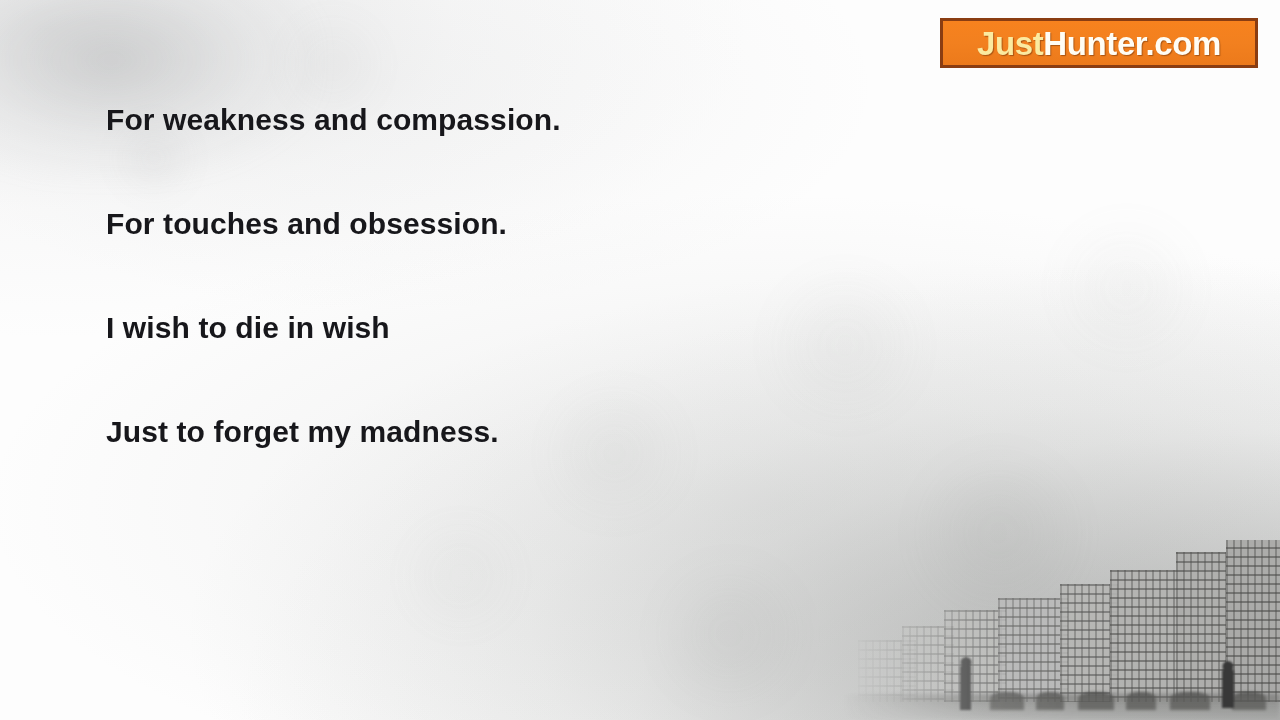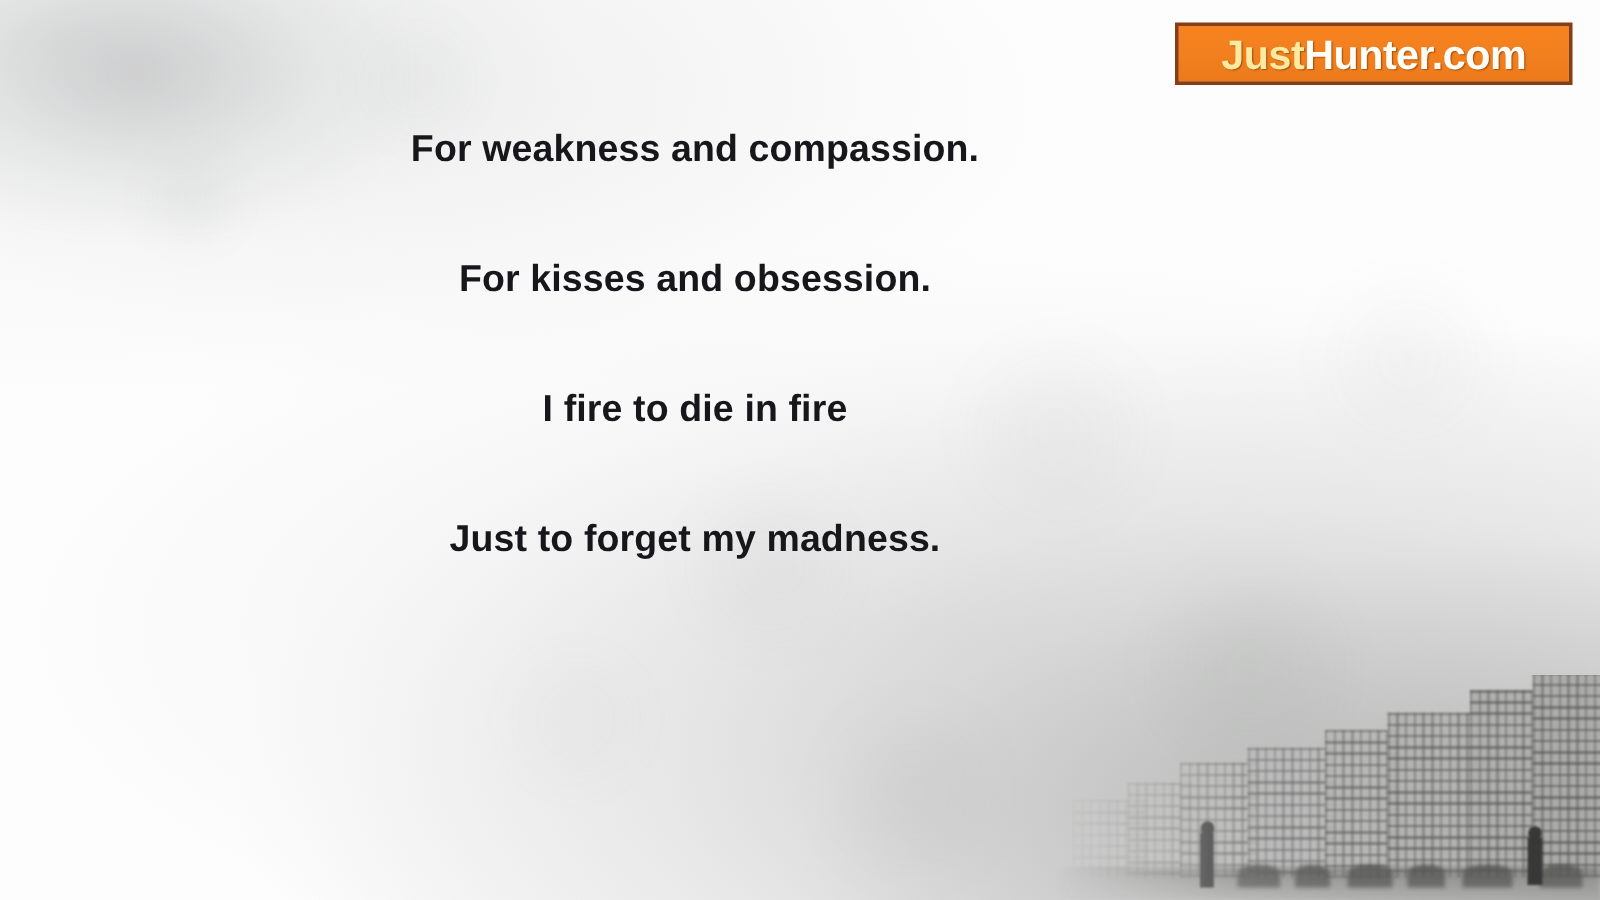--- a/index.html
+++ b/index.html
@@ -126,21 +126,20 @@
     border-radius: 50%;
     background: #2e2e2e;
   }
 
   
   .poem {
     position: absolute;
     left: 106px;
     top: 98px;
     width: 900px;
-    text-align: center;
   }
   .poem-line {
     height: 104px;
     line-height: 44px;
     font-size: 30px;
     font-weight: bold;
     color: #17171b;
     letter-spacing: 0.1px;
     white-space: nowrap;
     text-shadow: 0 0 1px rgba(255,255,255,0.55);
@@ -207,22 +206,22 @@
         <span class="head"></span>
       </div>
       <div class="figure" style="left:382px; bottom:12px; width:12px; height:38px;">
         <span class="head"></span>
       </div>
     </div>
   </div>
 
   <div class="poem">
     <div class="poem-line">For weakness and compassion.</div>
-    <div class="poem-line">For kisses and obsession.</div>
-    <div class="poem-line">I fire to die in fire</div>
+    <div class="poem-line">For touches and obsession.</div>
+    <div class="poem-line">I wish to die in wish</div>
     <div class="poem-line">Just to forget my madness.</div>
   </div>
 
   <div class="logo">
     <span class="logo-text"><span class="logo-poem">Just</span><span class="logo-hunter">Hunter.com</span></span>
   </div>
 
 </div>
 
 </body></html>

